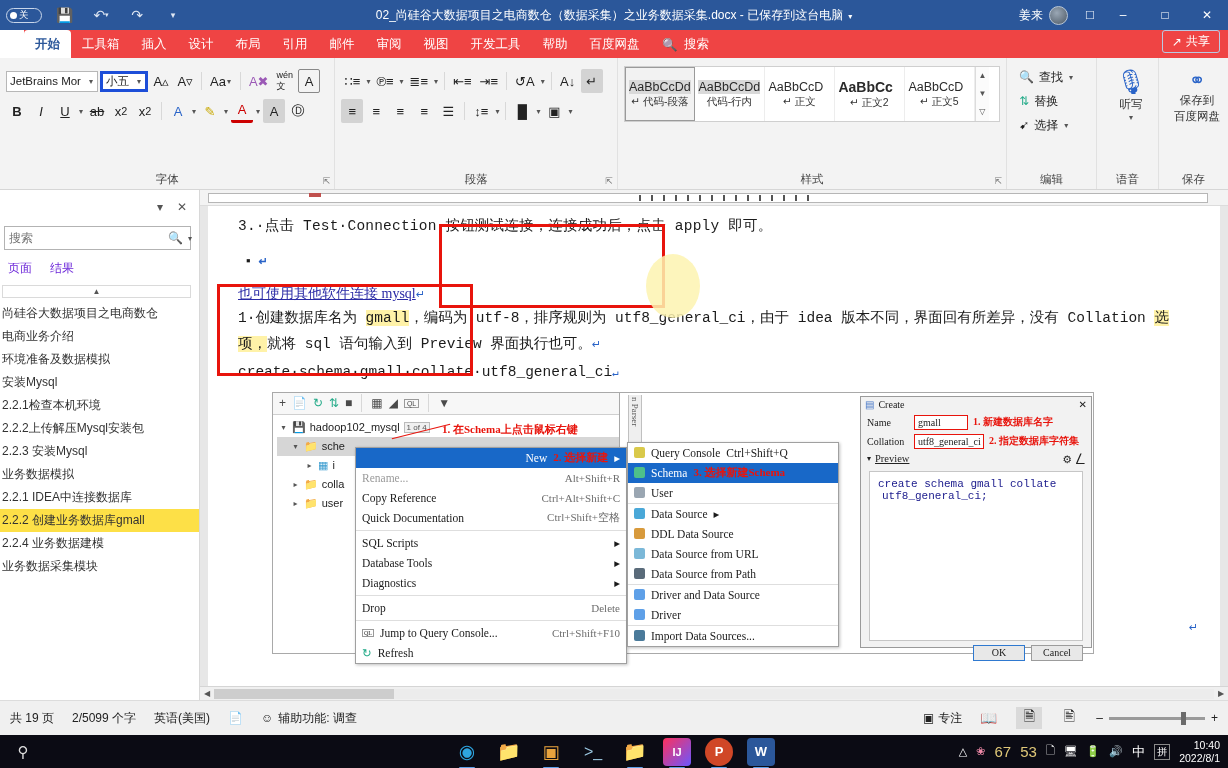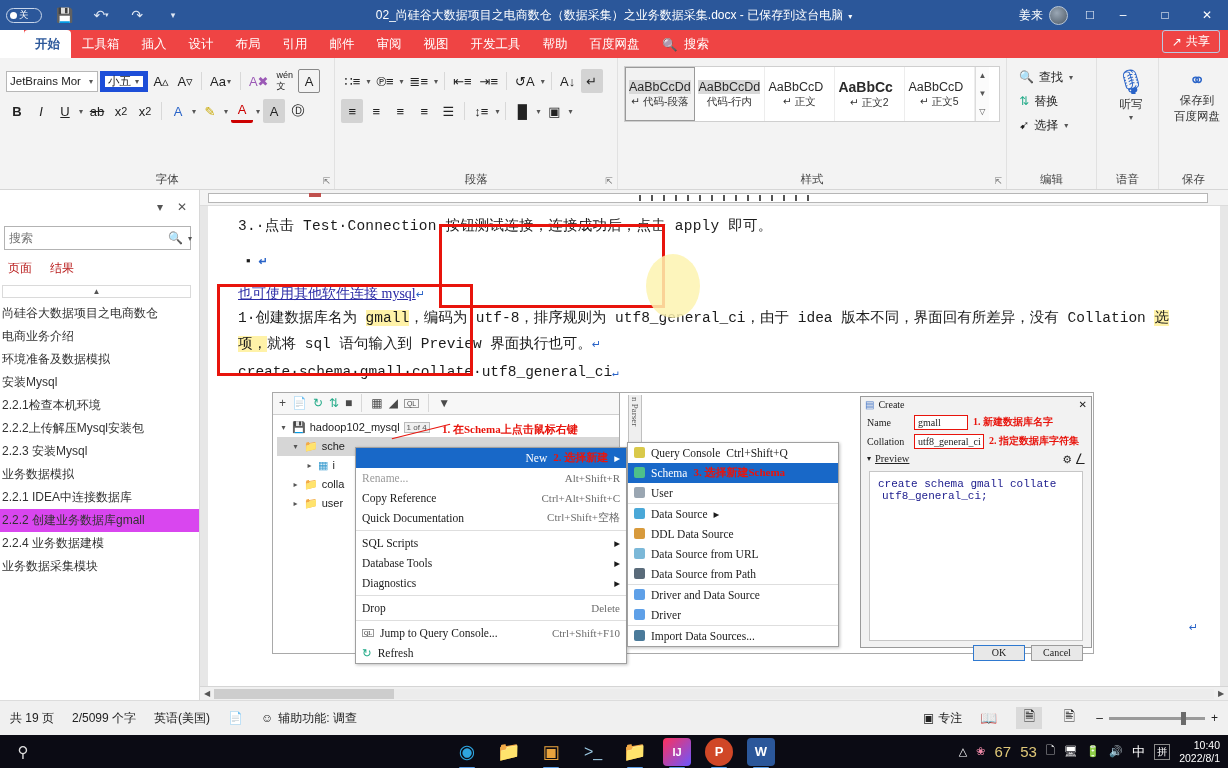--- a/index.html
+++ b/index.html
@@ -92,21 +92,21 @@
     font-size:13px; color:#222; padding:0 3px; border-radius:2px;
   }
   .btn.sel { background:#d3d3d3; }
   .cb { font-size:8px; color:#555; padding:0 1px; }
   .sep { width:1px; height:18px; background:#d8d8d8; margin:0 3px; }
   .fontbox {
     border:1px solid #b7b7b7; background:#fff; height:21px; display:flex; align-items:center;
     padding:0 3px; font-size:11.5px; width:92px; justify-content:space-between;
   }
   .sizebox {
-    border:5px solid #1d4ed8; background:#fff; height:21px; display:flex; align-items:center;
+    border:3px solid #1d4ed8; background:#fff; height:21px; display:flex; align-items:center;
     padding:0 3px; font-size:11.5px; width:48px; justify-content:space-between;
   }
 
   
   .gallery {
     border:1px solid #cfcfcf; background:#fff; display:flex; height:56px; margin-top:4px;
   }
   .gitem {
     width:70px; border-right:1px solid #ededed; display:flex; flex-direction:column;
     align-items:center; justify-content:center; gap:1px;
@@ -137,31 +137,31 @@
   }
   .nav-head { height:34px; display:flex; align-items:center; justify-content:flex-end; gap:14px; padding-right:12px;}
   .nav-head span { font-size:12px; color:#555; }
   .nav-search {
     margin:2px 8px 0 4px; height:24px; border:1px solid #b3b3b3; background:#fff;
     display:flex; align-items:center; padding:0 4px; gap:4px;
   }
   .nav-search input {
     border:0; outline:0; flex:1; font-size:12px; font-family:inherit; color:#444;
   }
-  .nav-tabs { display:flex; gap:18px; padding:10px 0 6px 8px; font-size:12px; color:#b91c1c;}
+  .nav-tabs { display:flex; gap:18px; padding:10px 0 6px 8px; font-size:12px; color:#6d28d9;}
   .nav-topbar {
     margin:2px 8px 0 2px; height:13px; border:1px solid #dadada; background:#fff;
     display:flex; align-items:center; justify-content:center; font-size:8px; color:#555;
   }
   .nav-list { flex:1; overflow:hidden; padding-top:4px; }
   .nav-item {
     font-size:12px; color:#333; padding:3px 4px 3px 2px; white-space:nowrap;
     overflow:hidden; text-overflow:clip;
   }
-  .nav-item.sel { background:#d946ef; }
+  .nav-item.sel { background:#fde047; }
 
   
   .docarea { flex:1; background:#e7e7e7; display:flex; flex-direction:column; position:relative;}
   .ruler {
     height:16px; background:#f3f3f3; display:flex; align-items:center;
     border-bottom:1px solid #dcdcdc; padding-left:8px;
   }
   .ruler-inner { position:relative; height:10px; background:#fff; border:1px solid #b6b6b6; flex:1; max-width:1000px;}
   .ruler-mark { position:absolute; top:-1px; width:12px; height:4px; background:#c0504d; }
   .ruler-tabs { position:absolute; top:1px; left:430px; width:170px; height:6px;

